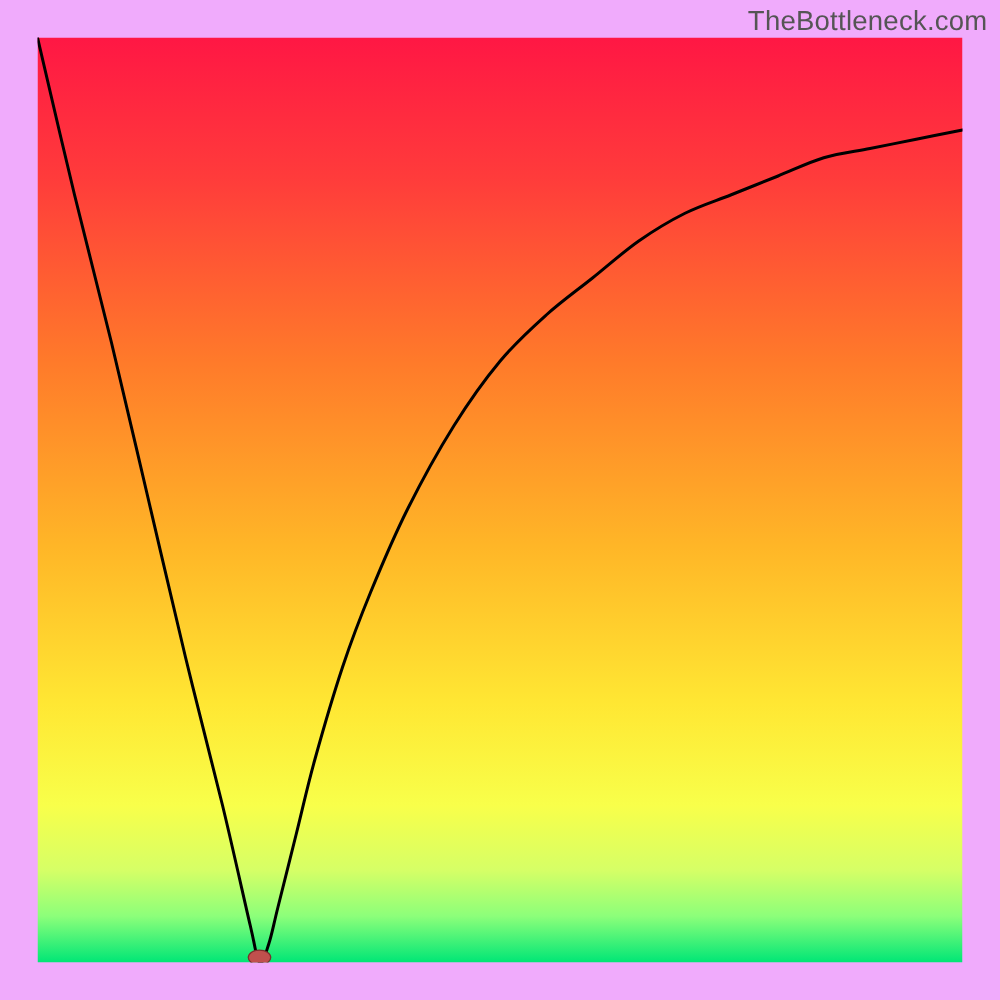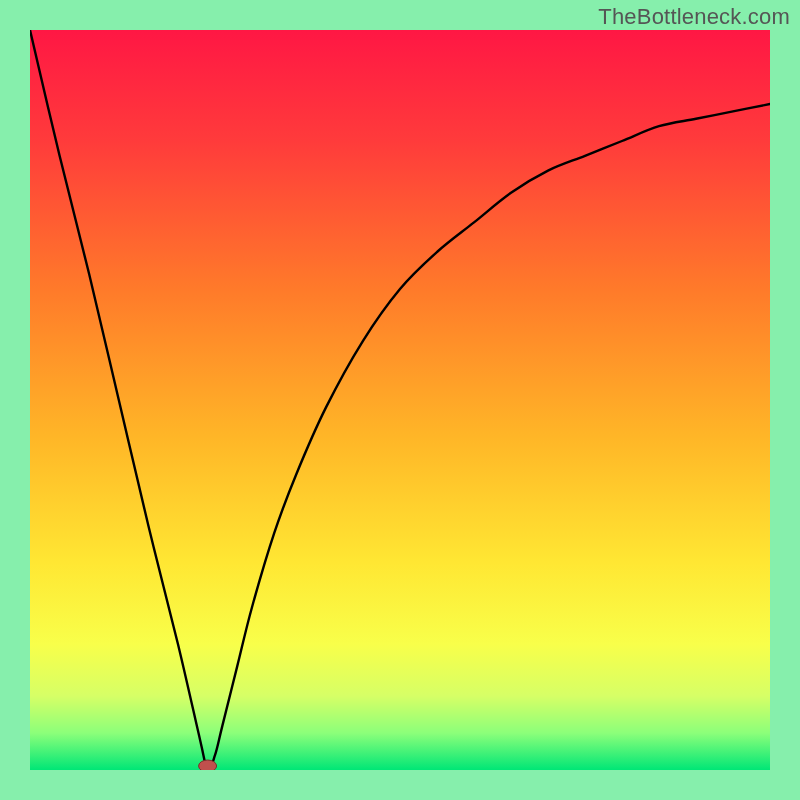--- a/index.html
+++ b/index.html
@@ -8,21 +8,21 @@
     width: 800px;
     height: 800px;
     overflow: hidden;
     background: #000;
     font-family: Arial, Helvetica, sans-serif;
   }
   .frame {
     position: relative;
     width: 800px;
     height: 800px;
-    background: #86efac;
+    background: #f0abfc;
   }
   .plot {
     position: absolute;
     left: 30px;
     top: 30px;
     width: 740px;
     height: 740px;
   }
   .watermark {
     position: absolute;

